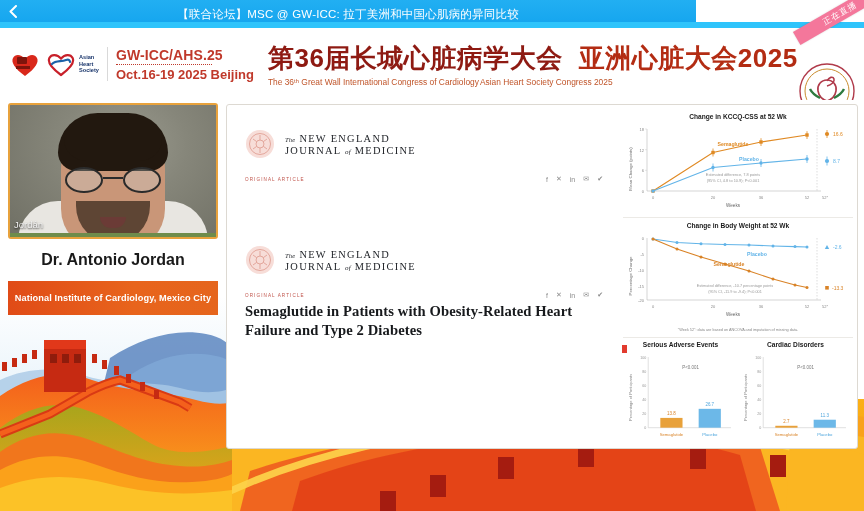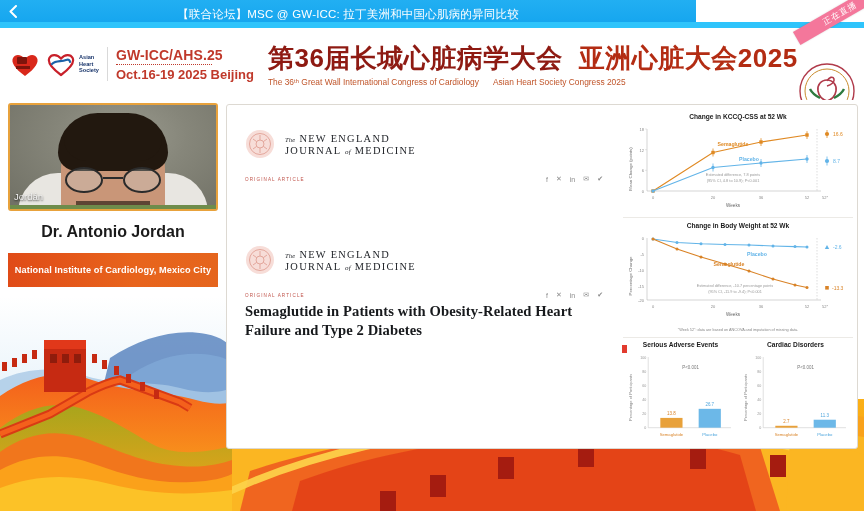--- a/index.html
+++ b/index.html
@@ -54,29 +54,29 @@
   .ahs-text { font-size:5.6px; line-height:6.4px; color:#19356B; font-weight:bold; }
   .vdiv { width:1px; height:34px; background:#D9D9D9; margin:0 8px; }
   .gwicc-block { flex:0 0 auto; }
   .gwicc-line1 { font-size:14px; font-weight:bold; color:#C0392B; letter-spacing:.1px; }
   .gwicc-dots { height:2px; margin:1px 0 1px 0; border-top:1px dotted #C0392B; width:96px; }
   .gwicc-line2 { font-size:13px; font-weight:bold; color:#C0392B; }
   .titles { margin-left:14px; flex:0 0 auto; }
   .title-row { display:flex; align-items:baseline; gap:16px; }
   .title-cn-1 { font-size:26px; font-weight:bold; color:#8E1A12; letter-spacing:.5px; }
   .title-cn-2 { font-size:26px; font-weight:bold; color:#B32C13; letter-spacing:.5px; }
-  .sub-row { display:flex; align-items:flex-end; gap:14px; margin-top:1px; }
+  .sub-row { display:flex; align-items:flex-end; gap:1px; margin-top:1px; }
   .title-en-1 { font-size:8.4px; color:#C0552A; }
   .title-en-2 { font-size:8.4px; color:#C0552A; }
   .right-logo { position:absolute; right:6px; top:32px; width:62px; height:62px; }
 
   
   .speaker-col { position:absolute; left:8px; top:103px; width:210px; z-index:15;}
   .video-frame {
-    width:210px; height:108px; border:2.5px solid #E8A23C; border-radius:3px;
+    width:210px; height:136px; border:2.5px solid #E8A23C; border-radius:3px;
     overflow:hidden; position:relative; background:#7b7b72;padding-left:18px;
   }
   .video-bg {
     position:absolute; inset:0;
     background:
       radial-gradient(ellipse at 55% 30%, #9a9a8e 0%, #86867a 40%, #6f6f64 100%);
   }
   .vid-head {
     position:absolute; left:50%; top:14px; transform:translateX(-50%);
     width:104px; height:132px; background:#C99678; border-radius:50px 50px 42px 42px;

